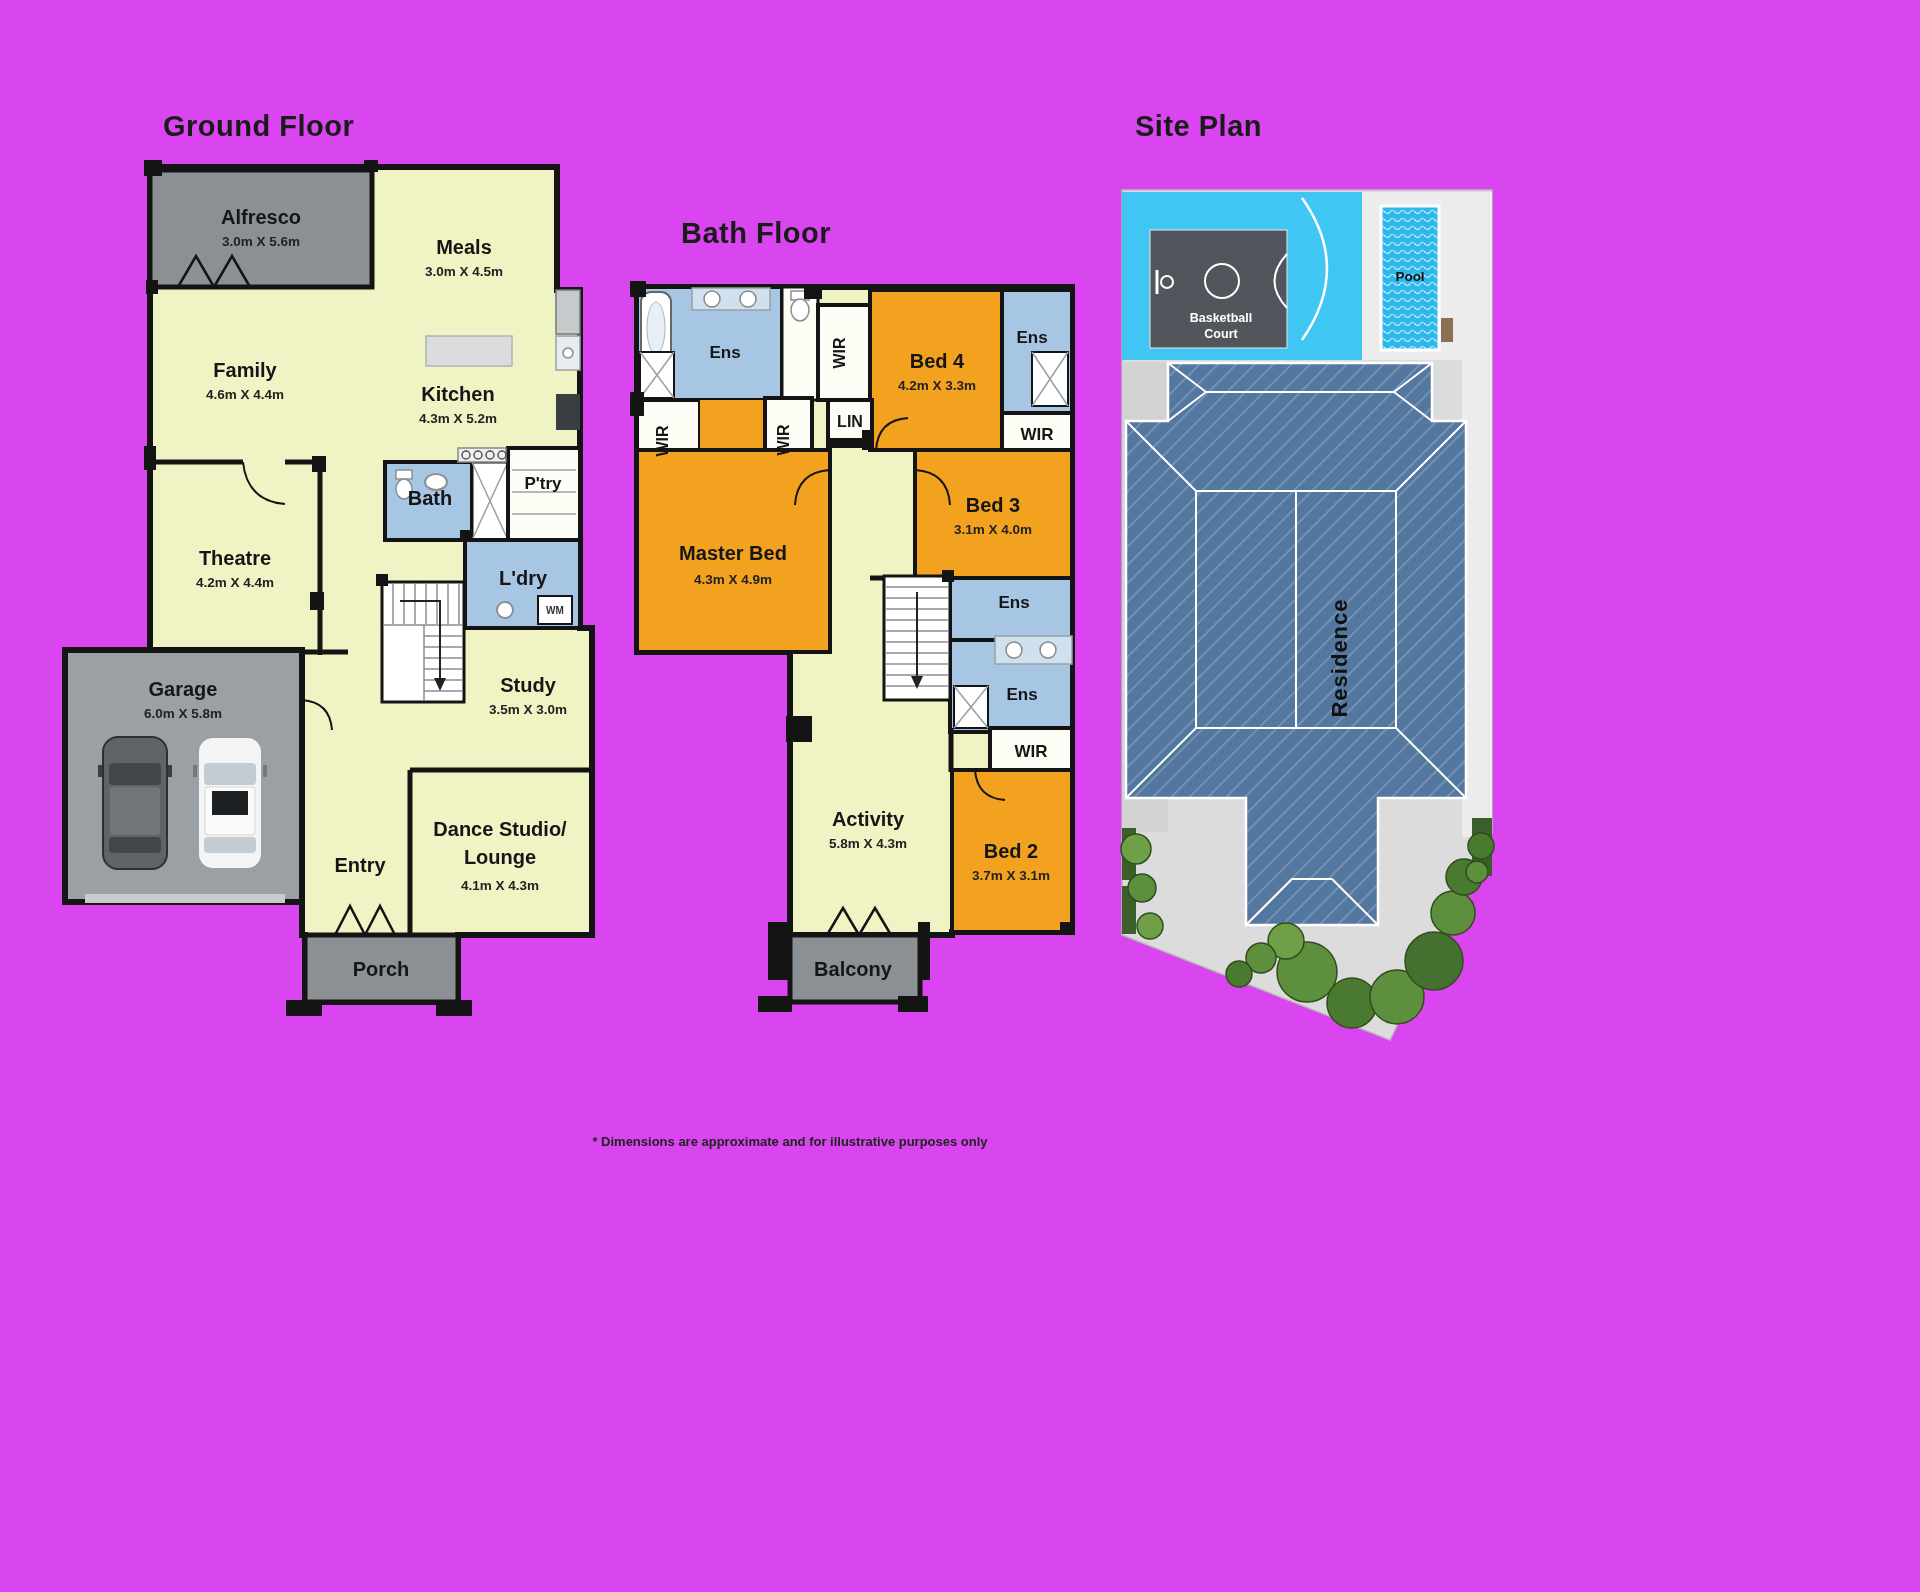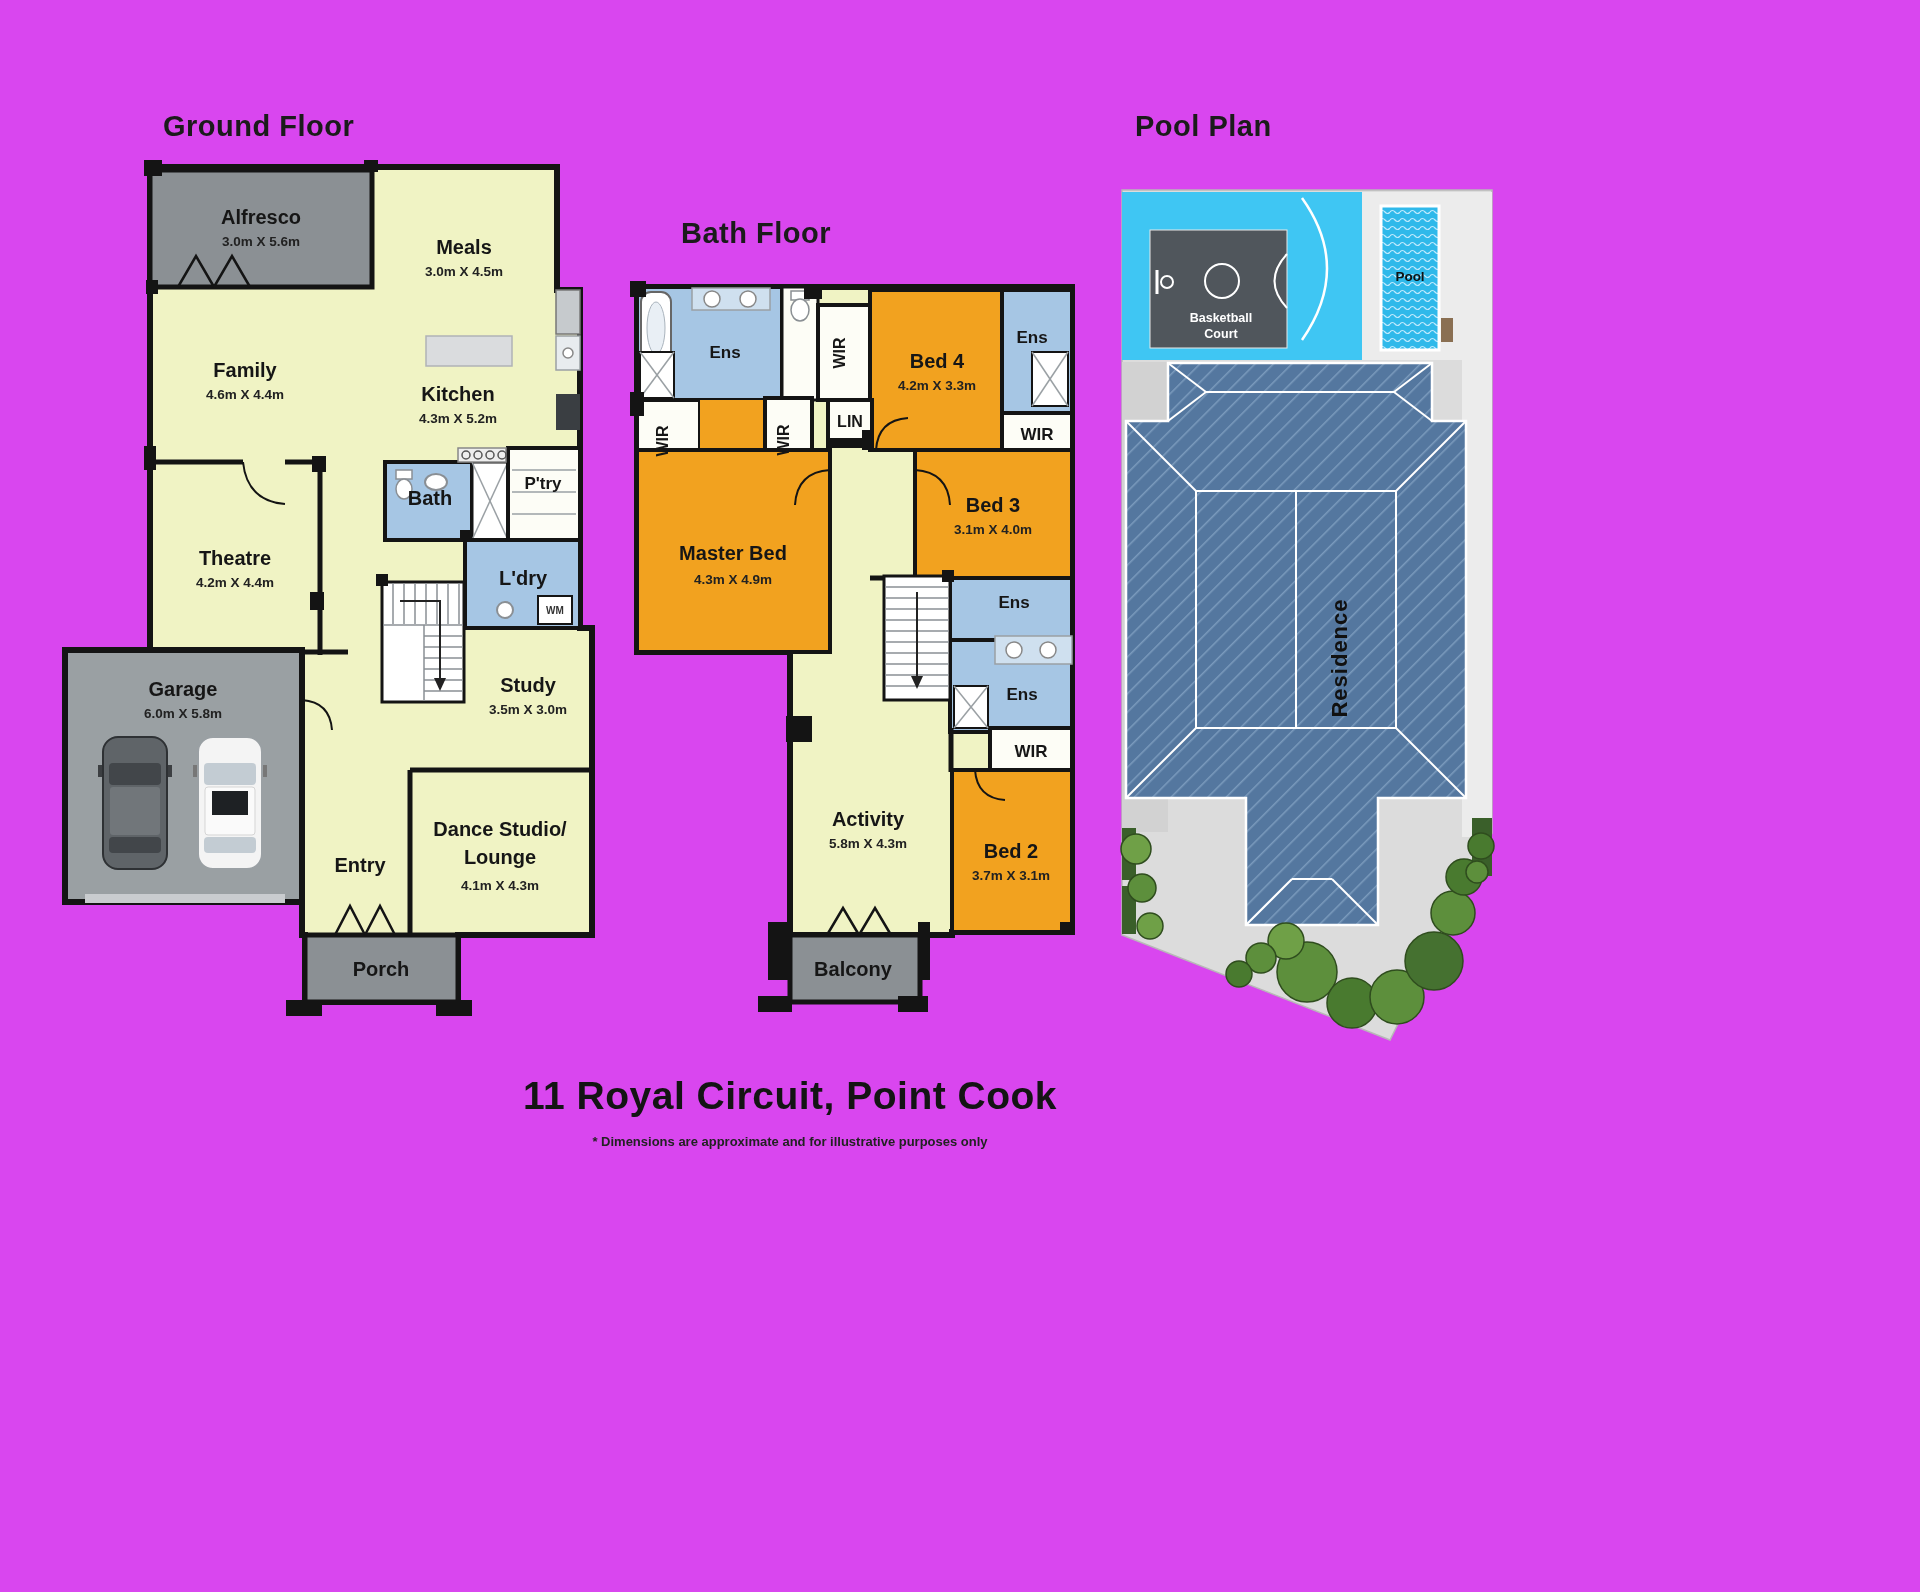--- a/index.html
+++ b/index.html
@@ -20,21 +20,21 @@
   .ct{font-size:12.5px;font-weight:700;fill:#ffffff;text-anchor:middle;}
   .res{font-size:22px;font-weight:700;fill:#111;text-anchor:middle;letter-spacing:1px;}
 </style>
 </head>
 <body>
 
 <div class="canvas">
 
   <div class="heading" style="left:163px;top:110px">Ground Floor</div>
   <div class="heading" style="left:681px;top:217px">Bath Floor</div>
-  <div class="heading" style="left:1135px;top:110px">Pool Plan</div>
+  <div class="heading" style="left:1135px;top:110px">Site Plan</div>
 
   <svg style="left:50px;top:150px" width="570" height="880" viewBox="50 150 570 880">
 
     <path d="M150,167 H557 V290 H580 V628 H592 V935 H458 V1002 H305 V935 H302 V902 H65 V650 H150 Z" fill="#f0f3c4" stroke="#141414" stroke-width="6"></path>
 
     <rect x="150" y="170" width="222" height="117" fill="#8b9094" stroke="#141414" stroke-width="5"></rect>
     <rect x="65" y="650" width="237" height="252" fill="#9aa0a3" stroke="#141414" stroke-width="6"></rect>
     <rect x="85" y="894" width="200" height="9" fill="#c9cccf"></rect>
     <rect x="305" y="935" width="153" height="67" fill="#8b9094" stroke="#141414" stroke-width="5"></rect>
 
@@ -378,16 +378,15 @@
       <circle cx="1261" cy="958" r="15" fill="#5d8f3c"></circle>
       <circle cx="1239" cy="974" r="13" fill="#497a2f"></circle>
       <circle cx="1136" cy="849" r="15" fill="#6fa047"></circle>
       <circle cx="1142" cy="888" r="14" fill="#5d8f3c"></circle>
       <circle cx="1150" cy="926" r="13" fill="#6fa047"></circle>
       <circle cx="1481" cy="846" r="13" fill="#497a2f"></circle>
       <circle cx="1477" cy="872" r="11" fill="#5d8f3c"></circle>
     </g>
   </svg>
 
-  <div class="footer-title">11 Royal Circuit, Point Cook</div>
   <div class="footer-disclaimer">* Dimensions are approximate and for illustrative purposes only</div>
 
 </div>
 
 </body></html>

